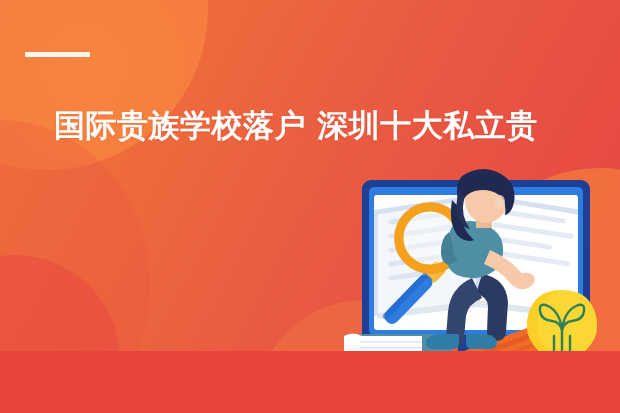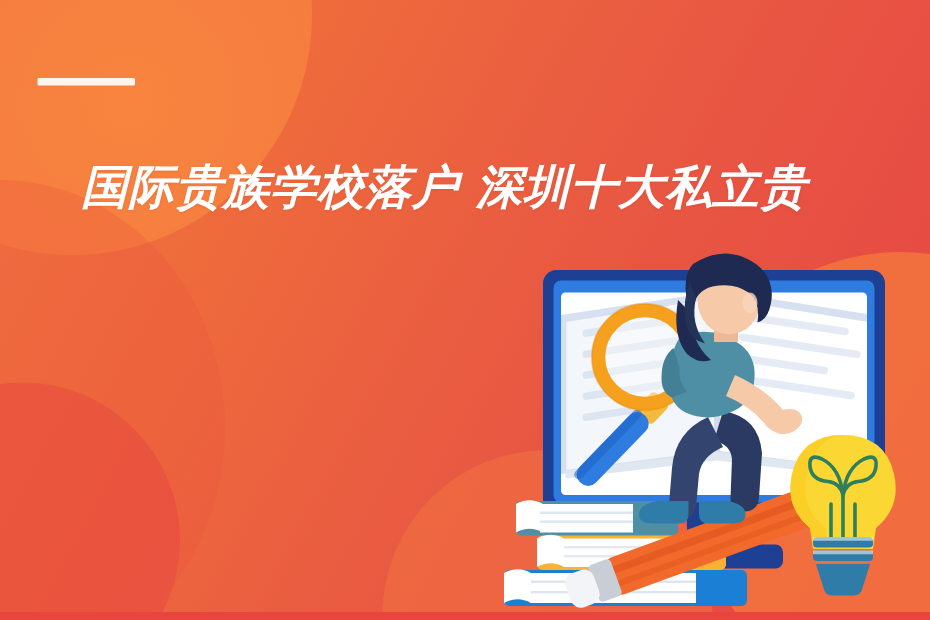--- a/index.html
+++ b/index.html
@@ -2,23 +2,22 @@
 <html><head>
 <meta charset="utf-8">
 <style>
   html,body{margin:0;padding:0;}
   body{
     width:620px;height:413px;overflow:hidden;
     font-family:"Liberation Sans","DejaVu Sans",sans-serif;
     background:#e8453f;
   }
   #banner{
-    position:relative;width:620px;height:408px;overflow:hidden;
+    position:relative;width:620px;height:351px;overflow:hidden;
     background:linear-gradient(118deg,#f07840 0%,#ee6a3c 28%,#e95a42 55%,#e64444 100%);
-    font-style:italic;
   }
 
   
   .blob{position:absolute;border-radius:50%;pointer-events:none;}
   #blob-top-left{
     left:-112px;top:-150px;width:320px;height:320px;
     background:radial-gradient(circle at 62% 68%, #f8853f 0%, #f57c3f 58%, #f2743e 100%);
     opacity:.96;
   }
   #blob-left-soft{

